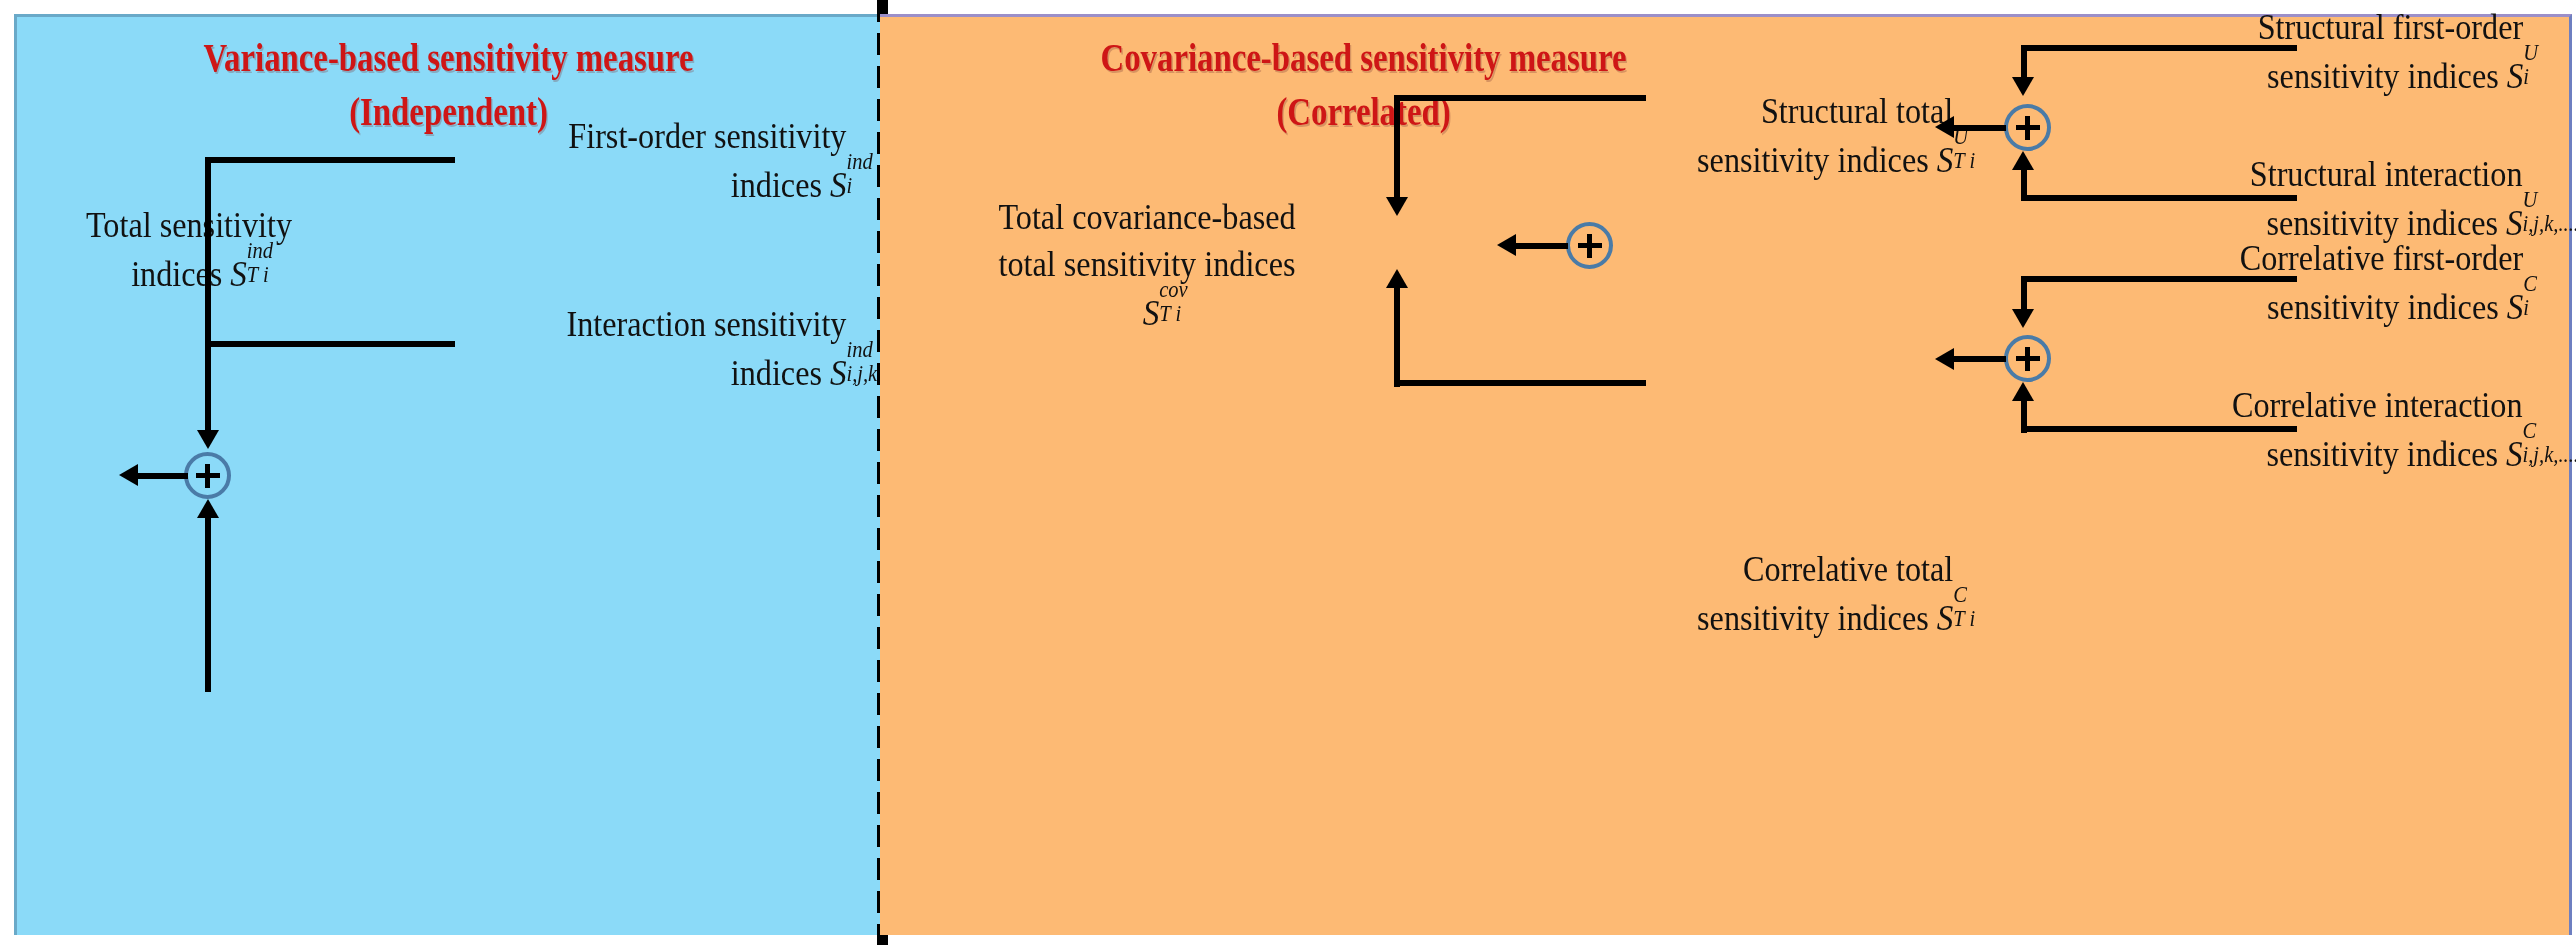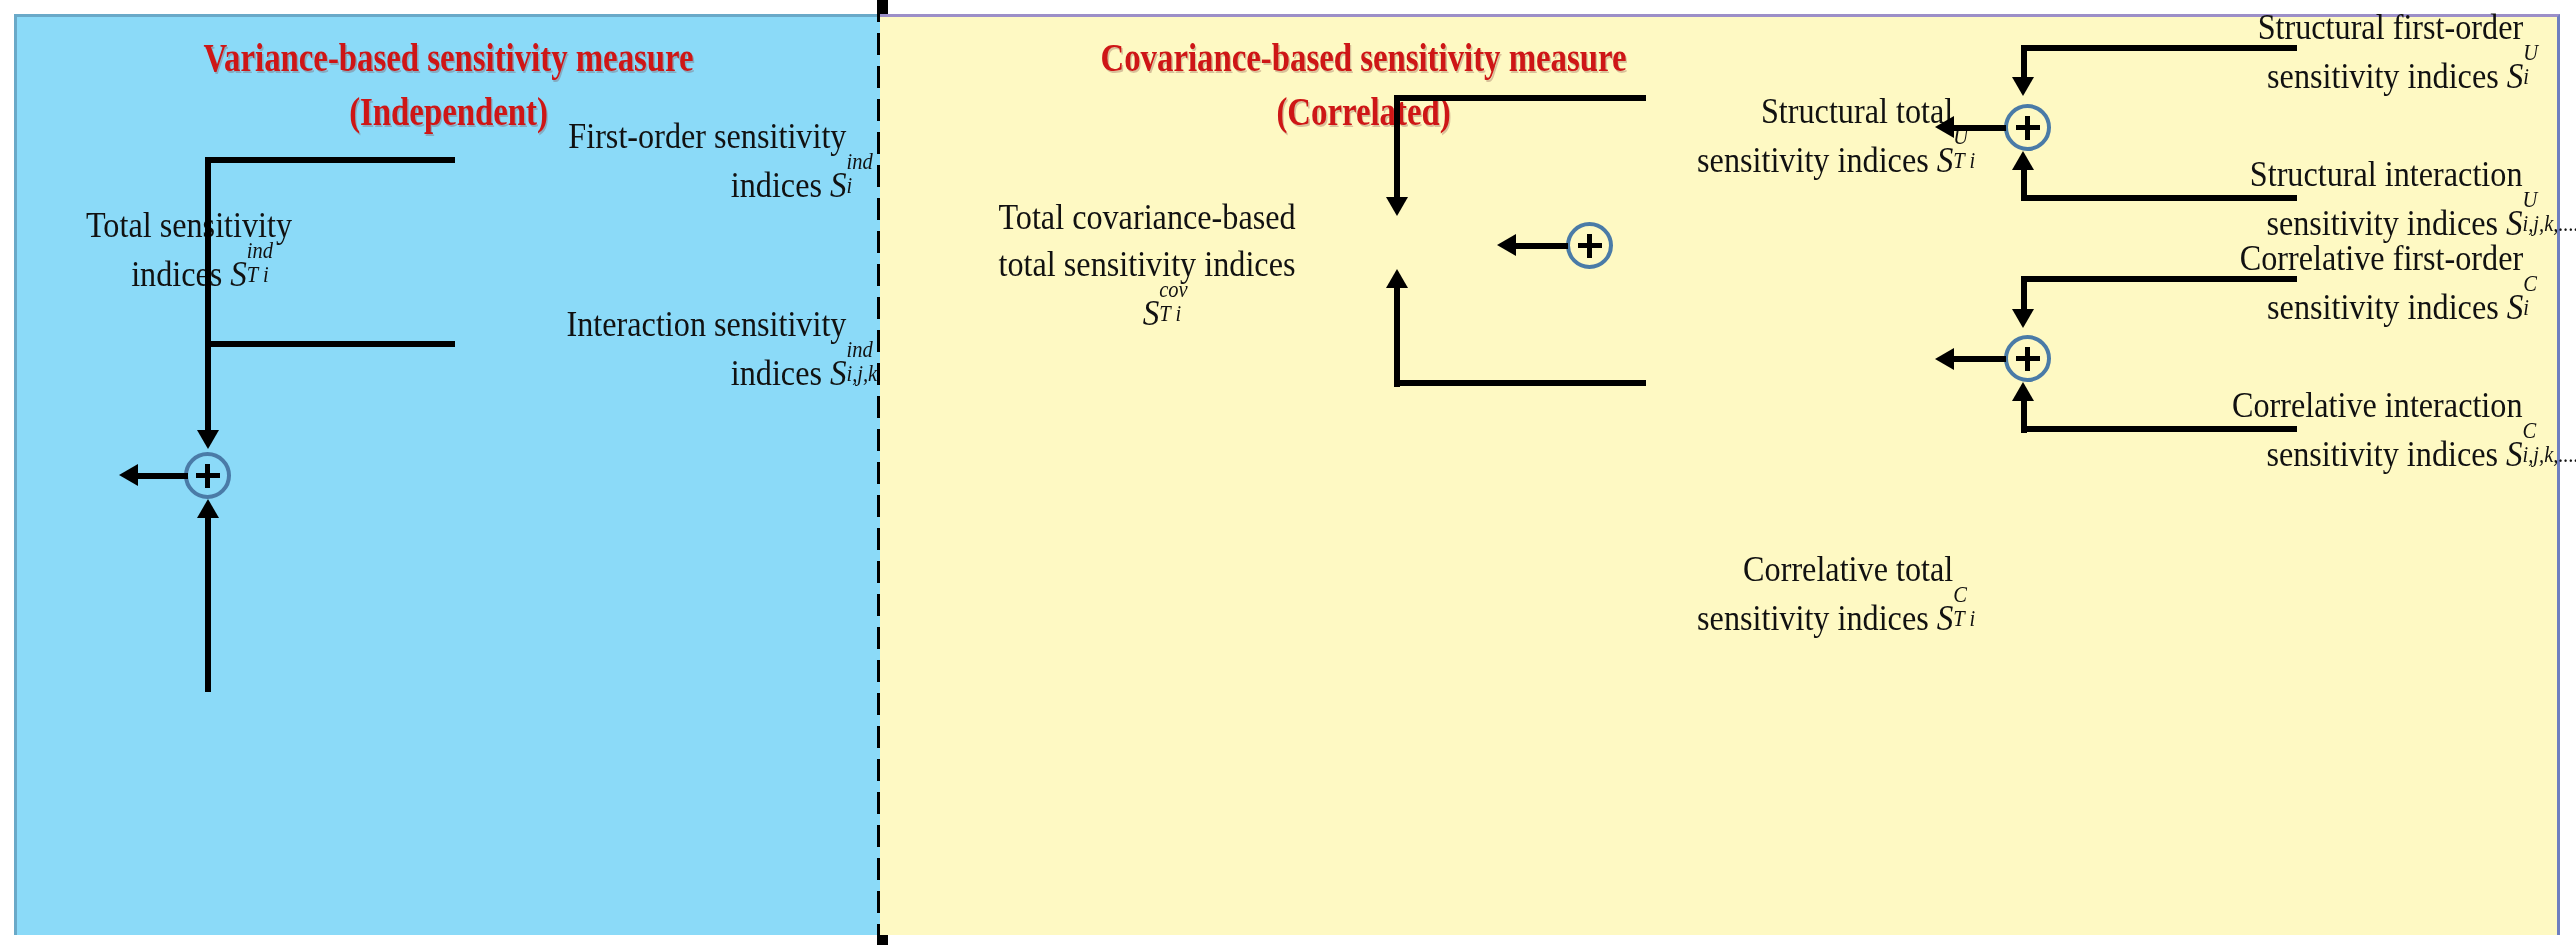--- a/index.html
+++ b/index.html
@@ -2,22 +2,22 @@
 <html style="font-size:14px"><head>
 <meta charset="utf-8">
 <style>
   html,body{margin:0;padding:0;background:#ffffff;}
   body{width:2576px;height:946px;position:relative;overflow:hidden;
        font-family:"Liberation Serif","DejaVu Serif",serif;}
 
   .panel{position:absolute;top:14px;height:918px;}
   #panel-left{left:14px;width:866px;background:#8BDAF8;
               border-left:3.5px solid #6AA9C8;border-top:3.5px solid #6AA9C8;}
-  #panel-right{left:880px;width:1677px;background:#fef9c3;
-               border-right:3.5px solid #6E7FC0;border-top:3.5px solid #9C8FC8;}
+  #panel-right{left:880px;width:1677px;background:#fdba74;
+               border-right:3.5px solid #6E7FC0;border-top:3.5px solid #9C8FC8;padding-left:12px;}
 
   #divider{position:absolute;left:877px;top:0px;width:0;height:946px;
            border-left:11.2px dashed #000000;}
 
   .ptitle{position:absolute;text-align:center;color:#CE1616;
           font-weight:700;font-size:40px;line-height:1.35;
           transform:scaleX(0.82);transform-origin:center top;
           text-shadow:1.7px 1.7px 0 rgba(120,50,50,.28);
           white-space:nowrap;}
 

